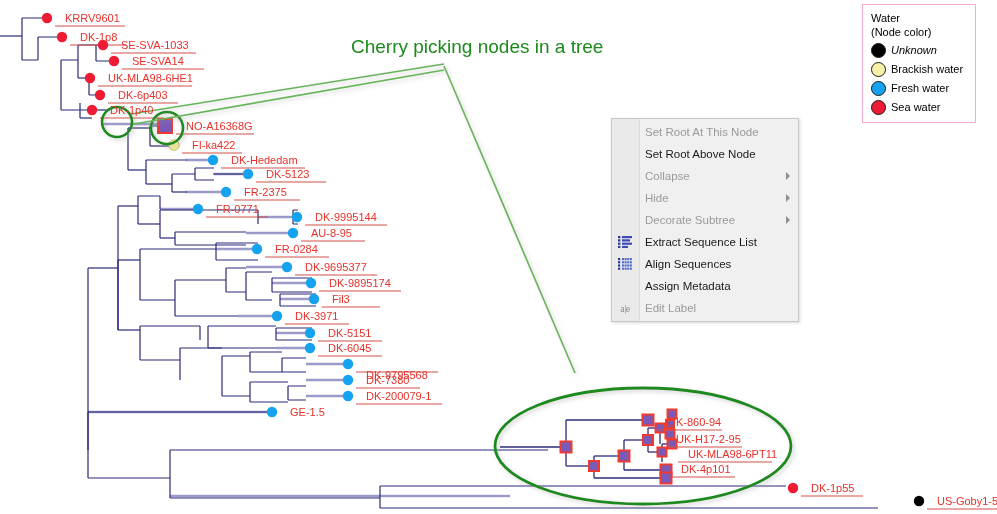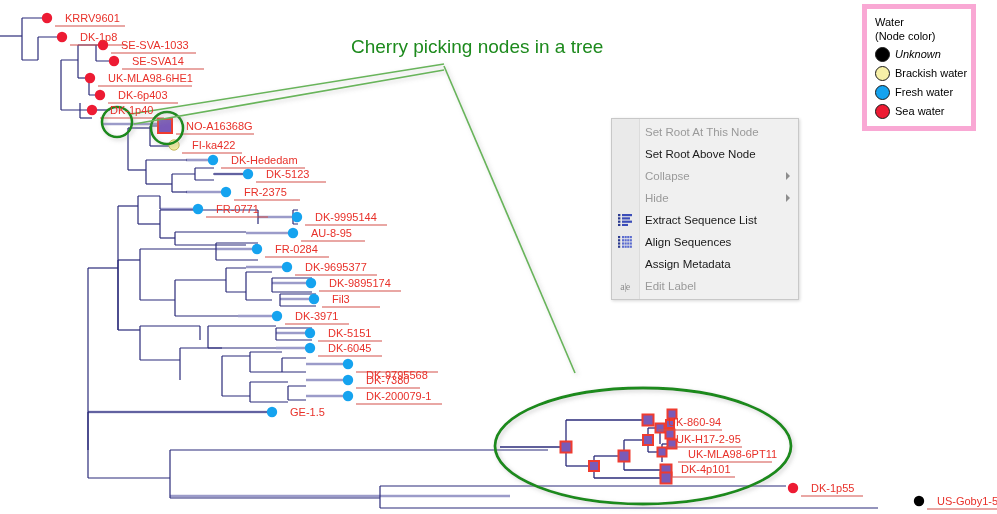--- a/index.html
+++ b/index.html
@@ -42,21 +42,21 @@
     font-family: "Liberation Sans", sans-serif;
     white-space: nowrap;
   }
   
   #legend {
     position: absolute;
     left: 862px;
     top: 4px;
     width: 114px;
     background: #ffffff;
-    border: 5px solid #f9a8d4;
+    border: 1px solid #f9a8d4;
     padding: 6px 8px 7px 8px;
     box-sizing: border-box;
   }
   #legend .lg-title {
     font-size: 11px;
     color: #000;
     line-height: 14px;
     white-space: nowrap;
   }
   #legend .lg-row {
@@ -439,20 +439,25 @@
         <div class="mi disabled">
           <span class="mi-icon"></span>
           <span class="mi-label">Collapse</span>
           <span class="arrow"></span>
         </div>
         <div class="mi disabled">
           <span class="mi-icon"></span>
           <span class="mi-label">Hide</span>
           <span class="arrow"></span>
         </div>
+        <div class="mi disabled">
+          <span class="mi-icon"></span>
+          <span class="mi-label">Decorate Subtree</span>
+          <span class="arrow"></span>
+        </div>
         <div class="mi">
           <span class="mi-icon">
             <svg width="14" height="12" viewBox="0 0 14 12">
               <rect x="0" y="0" width="2.4" height="2.2" fill="#2b3a8f"></rect>
               <rect x="4" y="0" width="10" height="2.2" fill="#3b4cb8"></rect>
               <rect x="0" y="3.3" width="2.4" height="2.2" fill="#2b3a8f"></rect>
               <rect x="4" y="3.3" width="8" height="2.2" fill="#3b4cb8"></rect>
               <rect x="0" y="6.6" width="2.4" height="2.2" fill="#2b3a8f"></rect>
               <rect x="4" y="6.6" width="10" height="2.2" fill="#3b4cb8"></rect>
               <rect x="0" y="9.9" width="2.4" height="2.1" fill="#2b3a8f"></rect>

